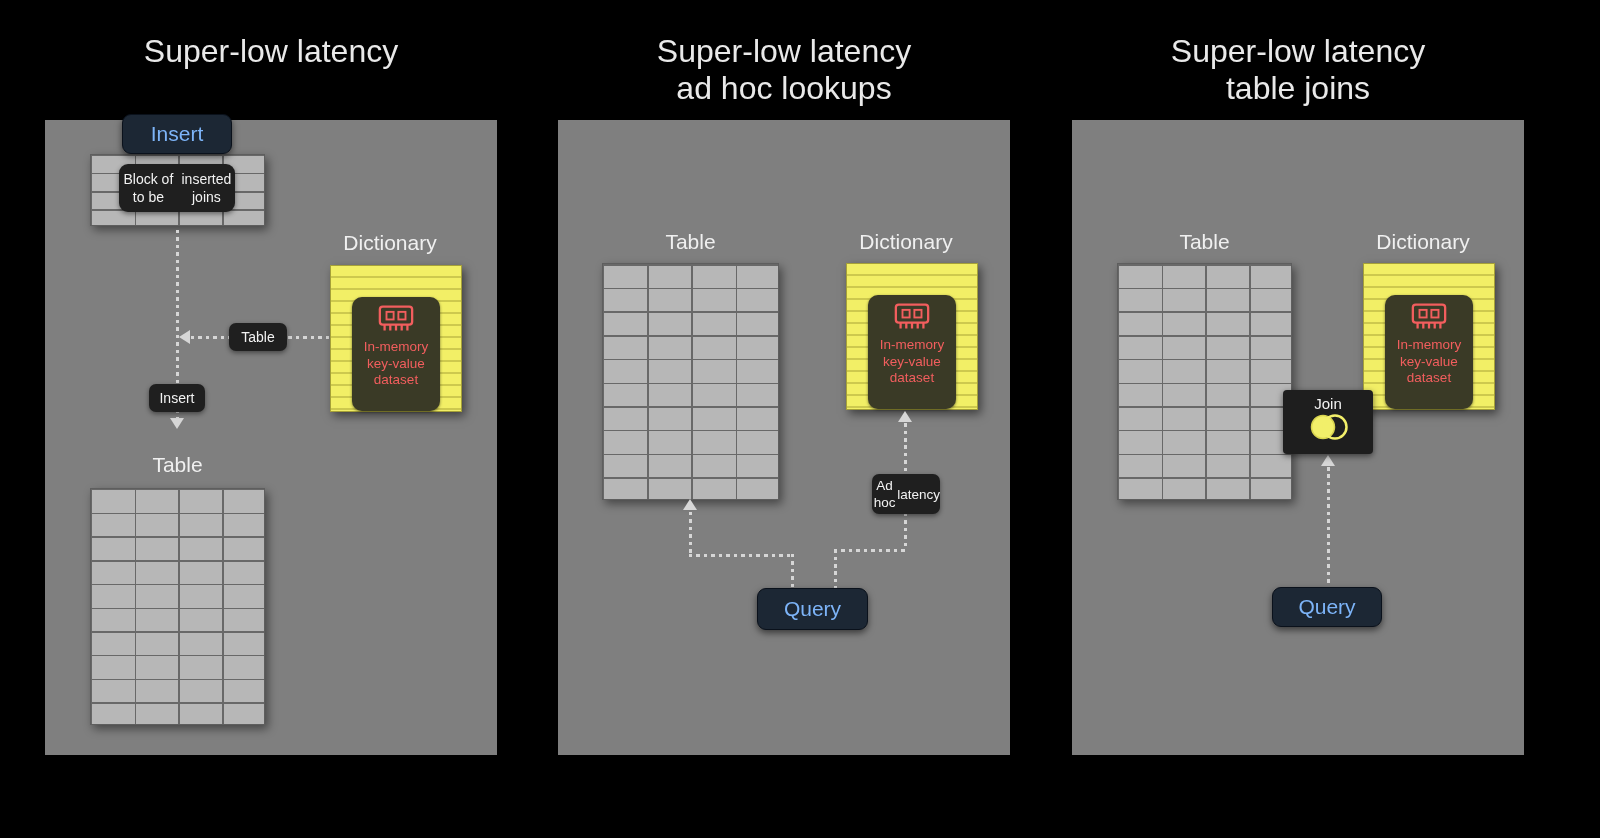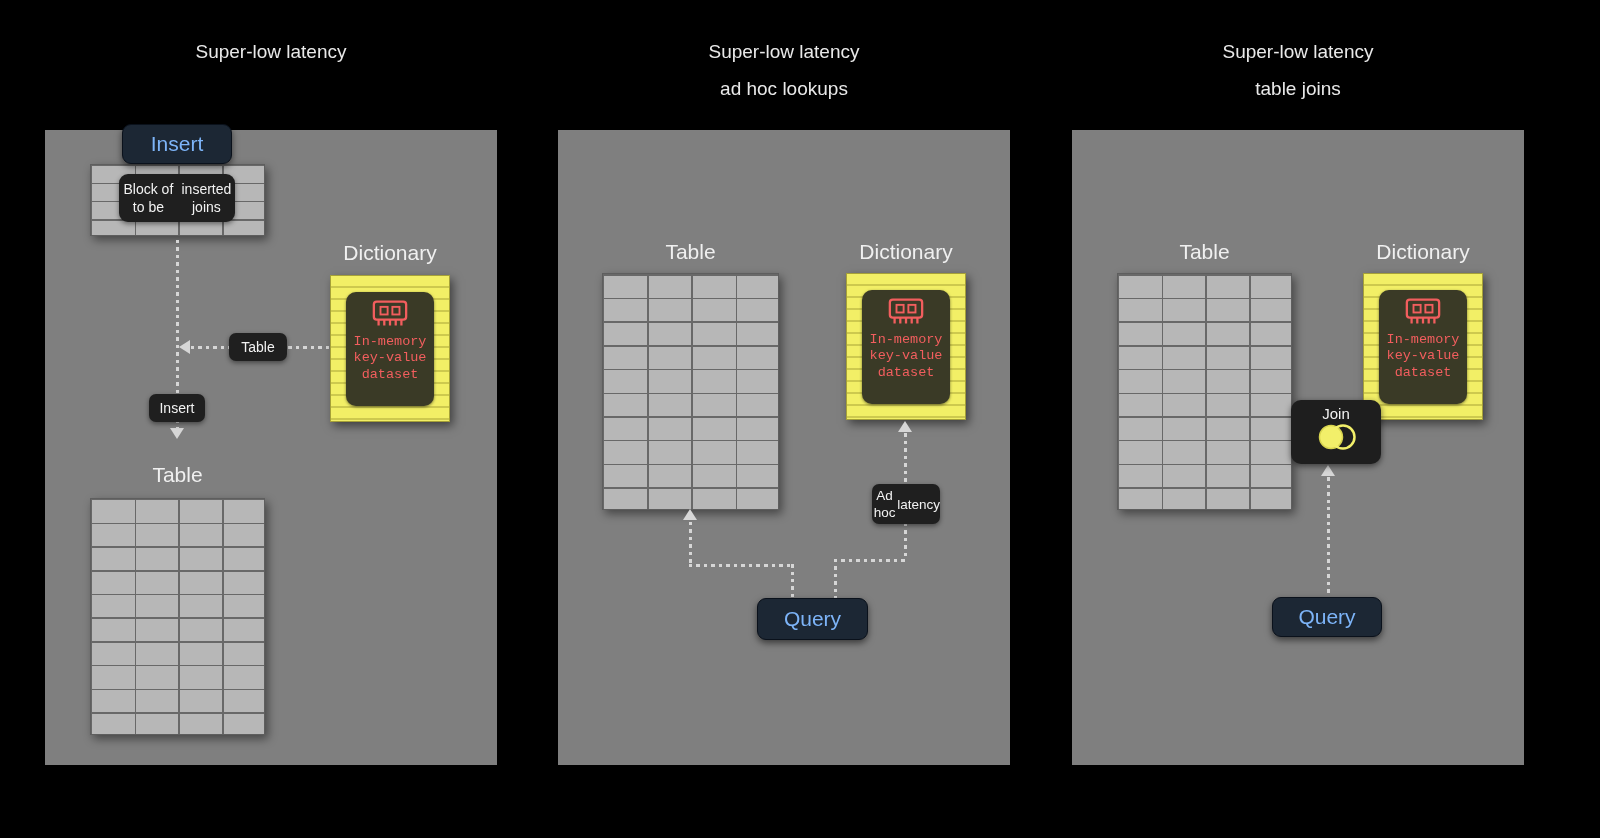--- a/index.html
+++ b/index.html
@@ -6,26 +6,26 @@
   html,body { background:#000; }
   body {
     width:1600px; height:838px;
     font-family:"Liberation Sans", sans-serif;
     position:relative; overflow:hidden;
   }
   .stage { position:absolute; inset:0; }
 
   .title {
     position:absolute; top:33px; width:452px;
-    color:#e9e9e9; font-size:19px; line-height:37px;
+    color:#e9e9e9; font-size:32px; line-height:37px;
     text-align:center; font-weight:400;
   }
 
   .panel {
-    position:absolute; top:130px; width:452px; height:635px;
+    position:absolute; top:120px; width:452px; height:635px;
     background:#7f7f7f;
   }
 
   .lbl {
     position:absolute; color:#f0f0f0; font-size:21px;
     text-align:center; font-weight:400;
   }
 
   .grid {
     position:absolute;
@@ -61,48 +61,47 @@
     background-image:repeating-linear-gradient(to bottom,#d6d6d6 0 3.5px, transparent 3.5px 7.5px); }
   .hline { position:absolute; height:3px;
     background-image:repeating-linear-gradient(to right,#d6d6d6 0 3.5px, transparent 3.5px 7.5px); }
 
   .arr { position:absolute; width:0; height:0; }
   .arr.up   { border-left:7px solid transparent; border-right:7px solid transparent; border-bottom:11px solid #d6d6d6; }
   .arr.down { border-left:7px solid transparent; border-right:7px solid transparent; border-top:11px solid #d6d6d6; }
   .arr.left { border-top:7px solid transparent; border-bottom:7px solid transparent; border-right:11px solid #d6d6d6; }
 
   .sticky {
-    position:absolute; width:120px; height:147px;
+    position:absolute; width:132px; height:147px;
     background-color:#f2ef66;
     background-image:repeating-linear-gradient(to bottom, transparent 0 10.5px, #cdc94e 10.5px 12px);
     border:1px solid #a5a038;
     box-shadow:3px 4px 9px rgba(0,0,0,.5);
-    display:flex; align-items:center; justify-content:center;font-family:Liberation Mono, monospace;
+    display:flex; align-items:flex-end; justify-content:center;
   }
   .dict-card {
     width:88px; height:114px;
     background:#3a3a26;
     border-radius:10px;
     display:flex; flex-direction:column; align-items:center;
     padding-top:7px;
     box-shadow:0 1px 3px rgba(0,0,0,.5);
   }
   .dict-text {
     color:#f25e5e; font-size:13.5px; line-height:16.5px;
     text-align:center; margin-top:5px;
   }
 
   .join-badge {
     position:absolute;
-    background:#1e1e1e; border-radius:10px;
+    background:#1e1e1e; border-radius:4px;
     display:flex; flex-direction:column; align-items:center;
     color:#f2f2f2; font-size:15px;
     padding-top:5px;
     box-shadow:0 2px 6px rgba(0,0,0,.55);
-    margin-left:8px;
   }
 </style>
 </head>
 <body>
 
 <div class="stage">
 
   <div class="title" style="left:45px;">
     <div>Super-low latency</div>
   </div>

